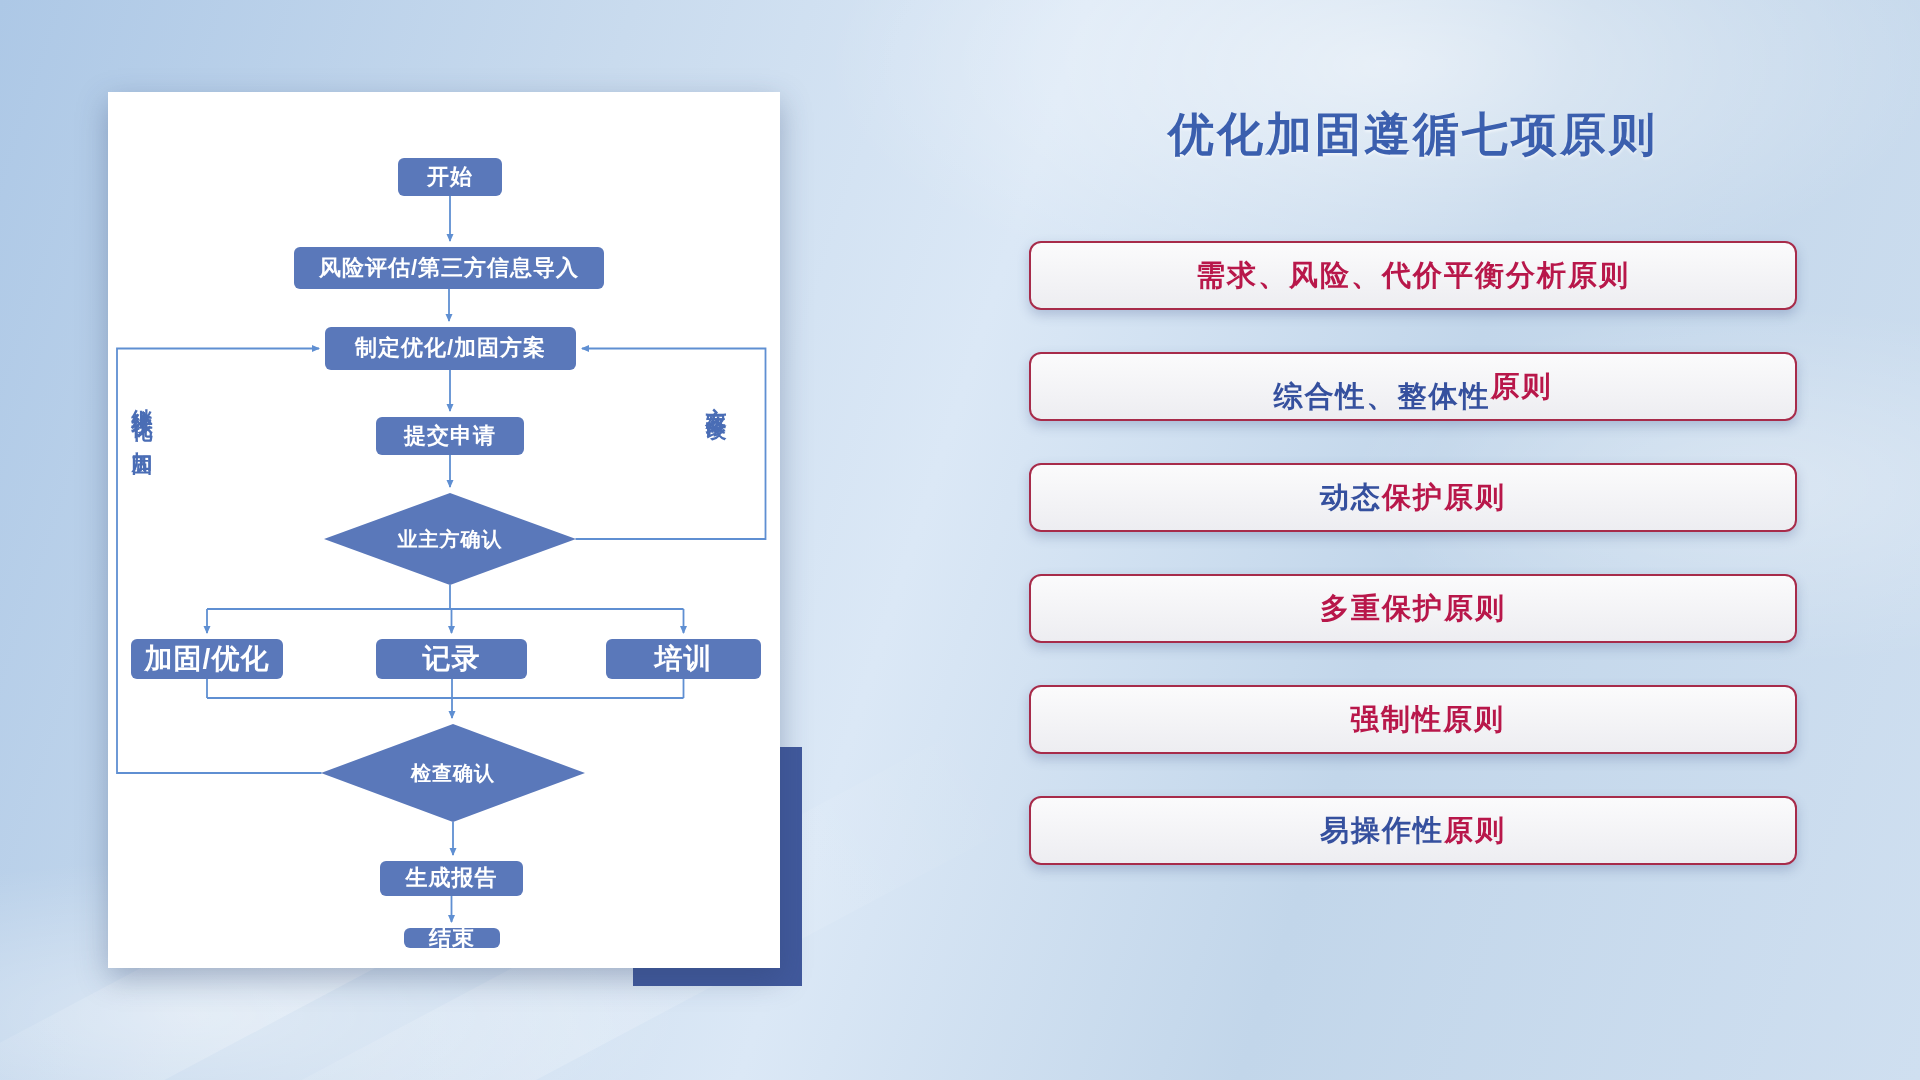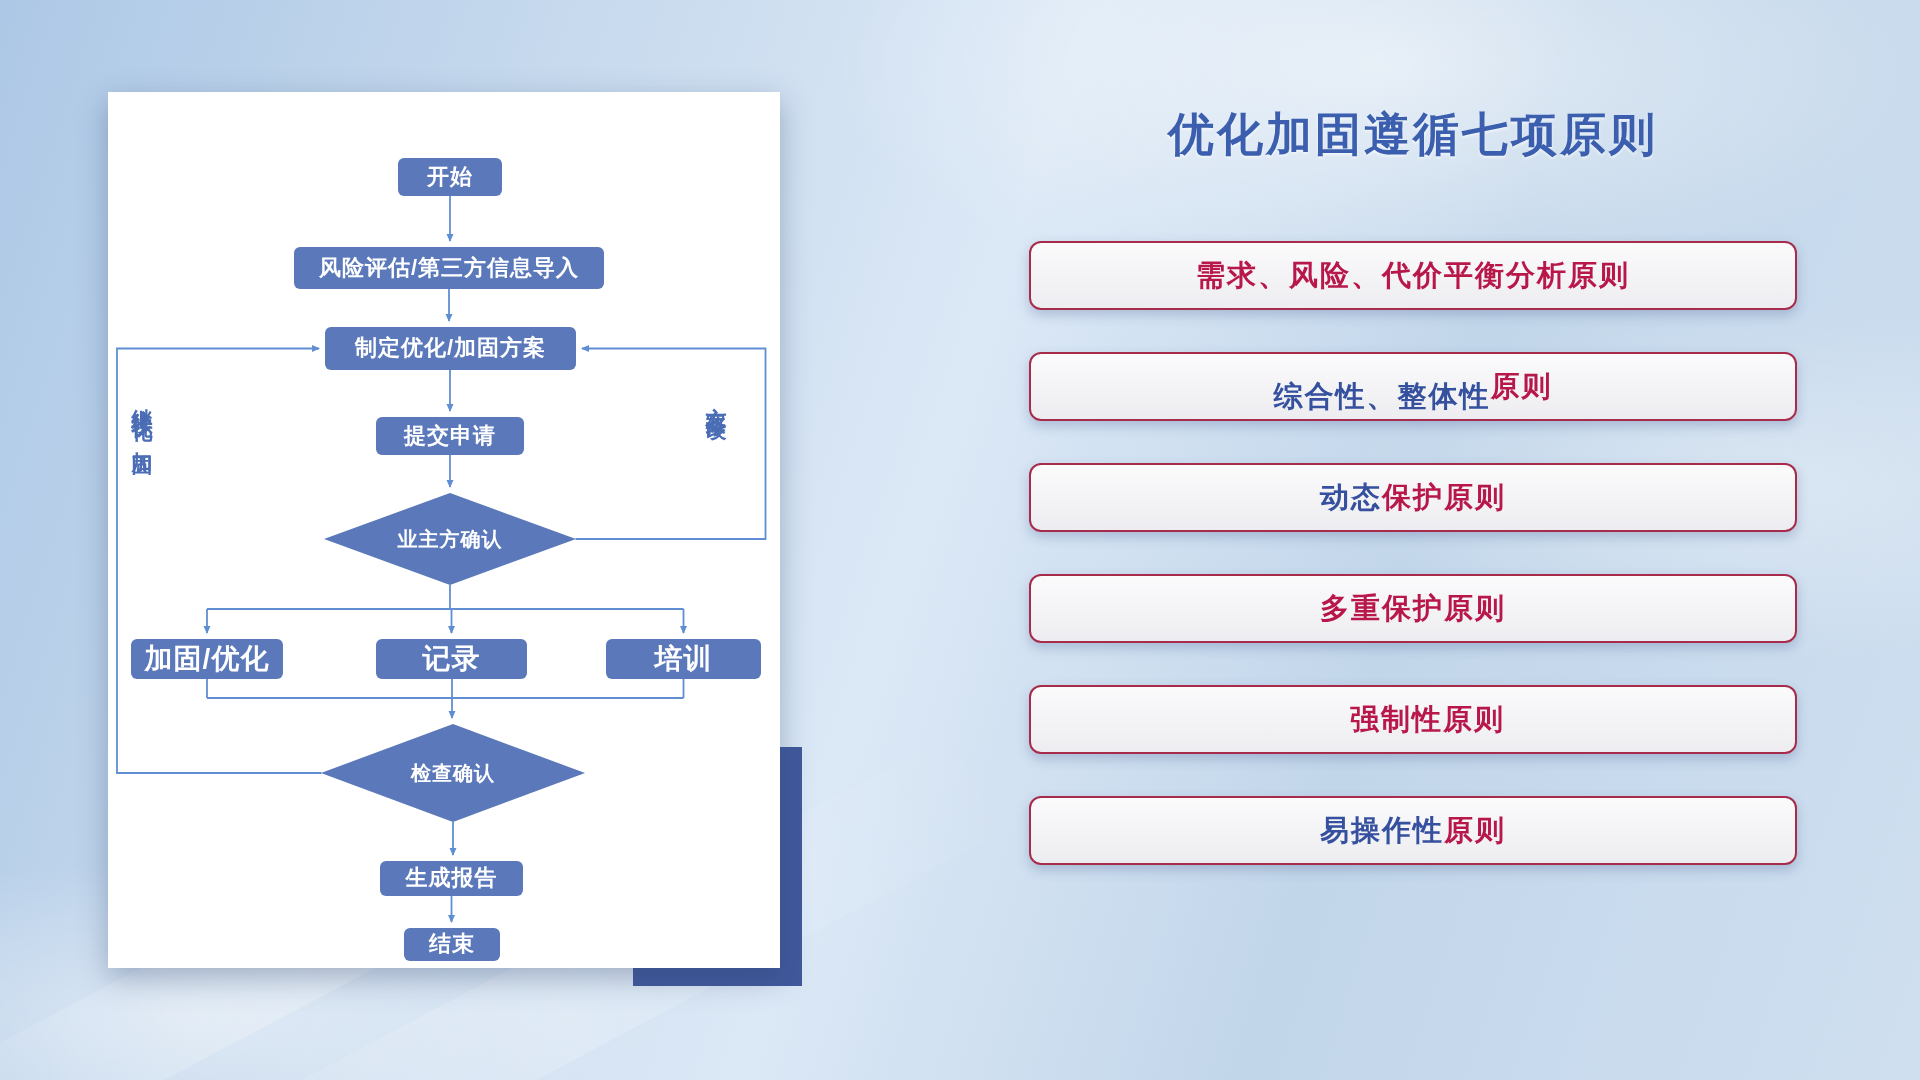--- a/index.html
+++ b/index.html
@@ -118,21 +118,21 @@
     <div class="node" style="left:290px;top:66px;width:104px;height:38px">开始</div>
     <div class="node" style="left:186px;top:155px;width:310px;height:42px">风险评估/第三方信息导入</div>
     <div class="node" style="left:217px;top:235px;width:251px;height:43px">制定优化/加固方案</div>
     <div class="node" style="left:268px;top:325px;width:148px;height:38px">提交申请</div>
     <div class="node diamond" style="left:216px;top:401px;width:252px;height:92px">业主方确认</div>
     <div class="node small" style="left:23px;top:547px;width:152px;height:40px">加固/优化</div>
     <div class="node small" style="left:268px;top:547px;width:151px;height:40px">记录</div>
     <div class="node small" style="left:498px;top:547px;width:155px;height:40px">培训</div>
     <div class="node diamond" style="left:213px;top:632px;width:264px;height:98px">检查确认</div>
     <div class="node" style="left:272px;top:769px;width:143px;height:35px">生成报告</div>
-    <div class="node" style="left:296px;top:836px;width:96px;height:33px">结束</div>
+    <div class="node" style="left:296px;top:836px;width:96px;height:20px">结束</div>
 
     <div class="vlabel" style="left:24px;top:300px;">继续优化/加固</div>
     <div class="vlabel" style="left:598px;top:298px;">方案修改</div>
   </div>
 
   <div class="panel-title">优化加固遵循七项原则</div>
   <div class="pill-list">
       <div class="pill">
         <span style="color: rgb(184, 23, 74);">需求、风险、代价平衡分析原则</span>
       </div>

